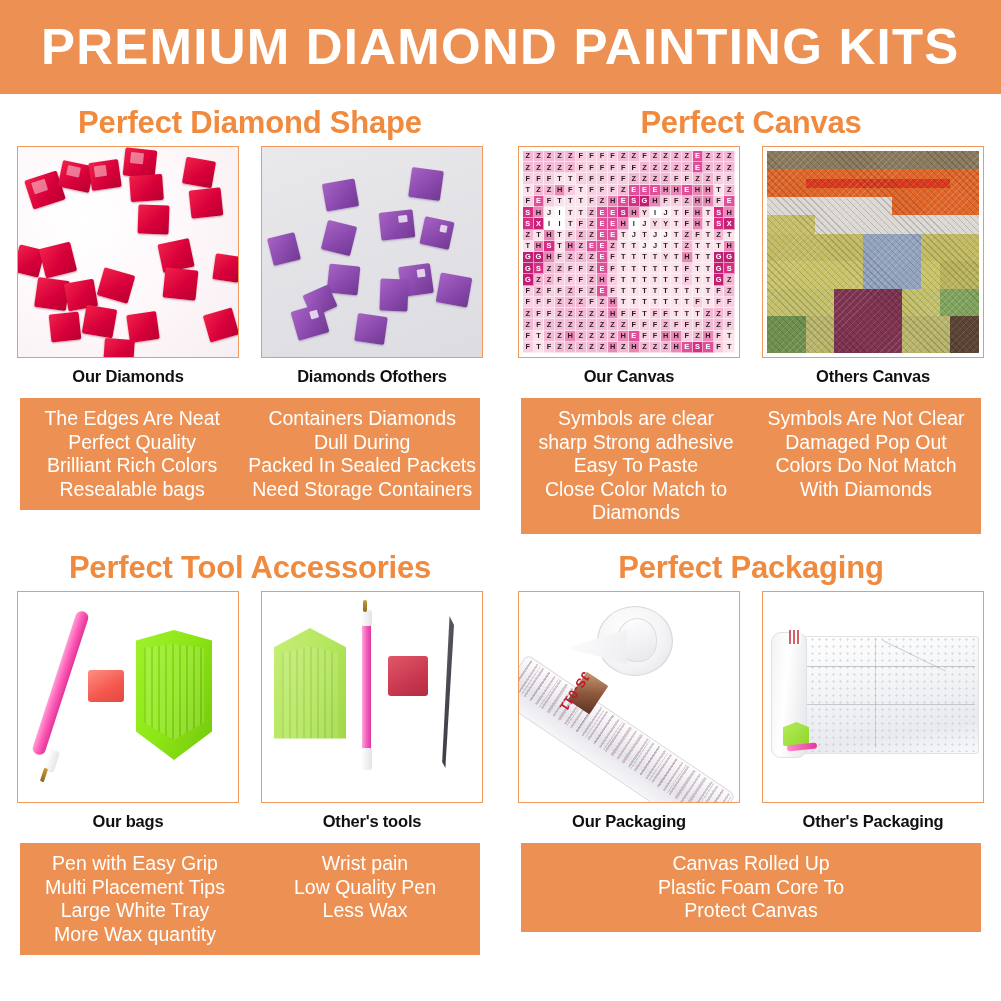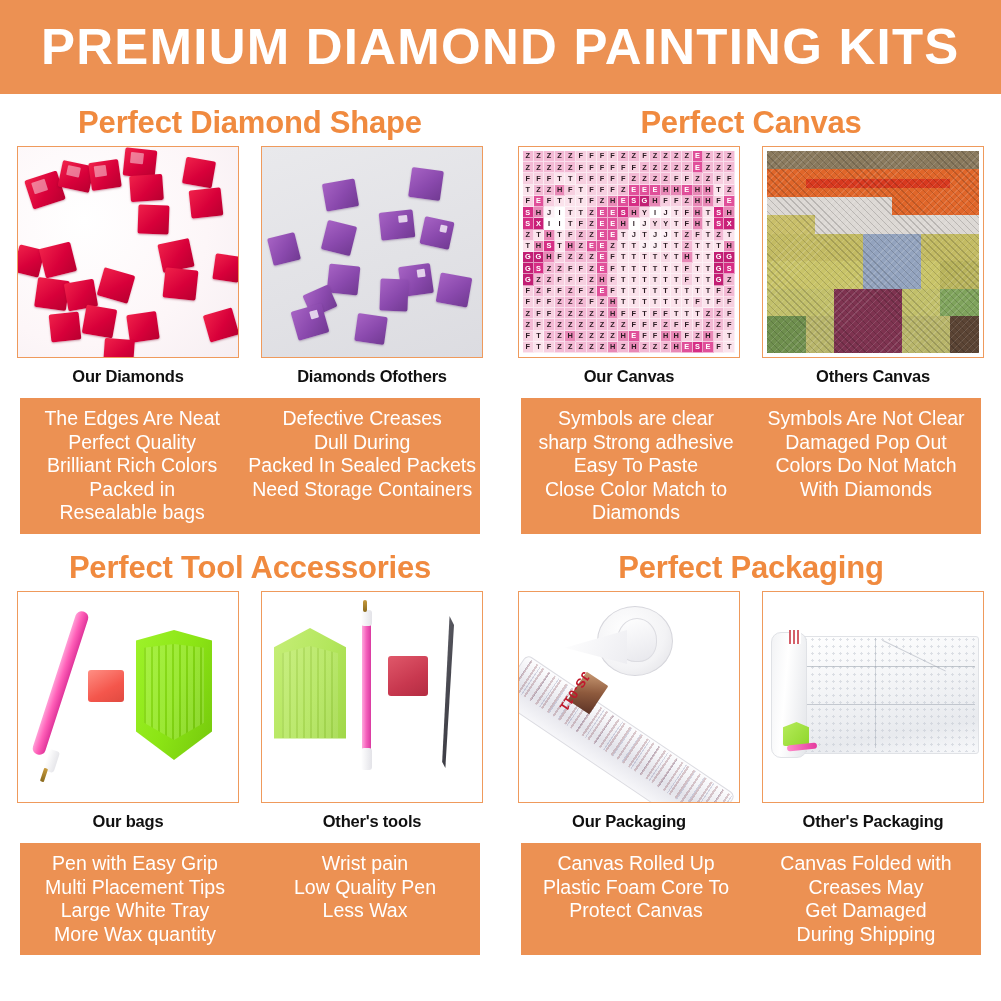--- a/index.html
+++ b/index.html
@@ -230,25 +230,24 @@
         </div>
         <div class="cap">Diamonds Ofothers</div>
       </div>
     </div>
 
     <div class="blurb">
       <div class="col">
           <div>The Edges Are Neat</div>
           <div>Perfect Quality</div>
           <div>Brilliant Rich Colors</div>
-          <div>Packed in</div>
           <div>Resealable bags</div>
         </div>
       <div class="col">
-          <div>Defective Creases</div>
+          <div>Containers Diamonds</div>
           <div>Dull During</div>
           <div>Packed In Sealed Packets</div>
           <div>Need Storage Containers</div>
         </div>
     </div>
   </div>
 
   <div class="quad" style="left:501px;top:100px;">
     <div class="sec-title">Perfect Canvas</div>
     <div class="pair">
@@ -1272,22 +1271,16 @@
         <div class="cap">Other's Packaging</div>
       </div>
     </div>
 
     <div class="blurb">
       <div class="col">
           <div>Canvas Rolled Up</div>
           <div>Plastic Foam Core To</div>
           <div>Protect Canvas</div>
         </div>
-      <div class="col">
-          <div>Canvas Folded with</div>
-          <div>Creases May</div>
-          <div>Get Damaged</div>
-          <div>During Shipping</div>
-        </div>
     </div>
   </div>
 
 </div>
 
 </body></html>

